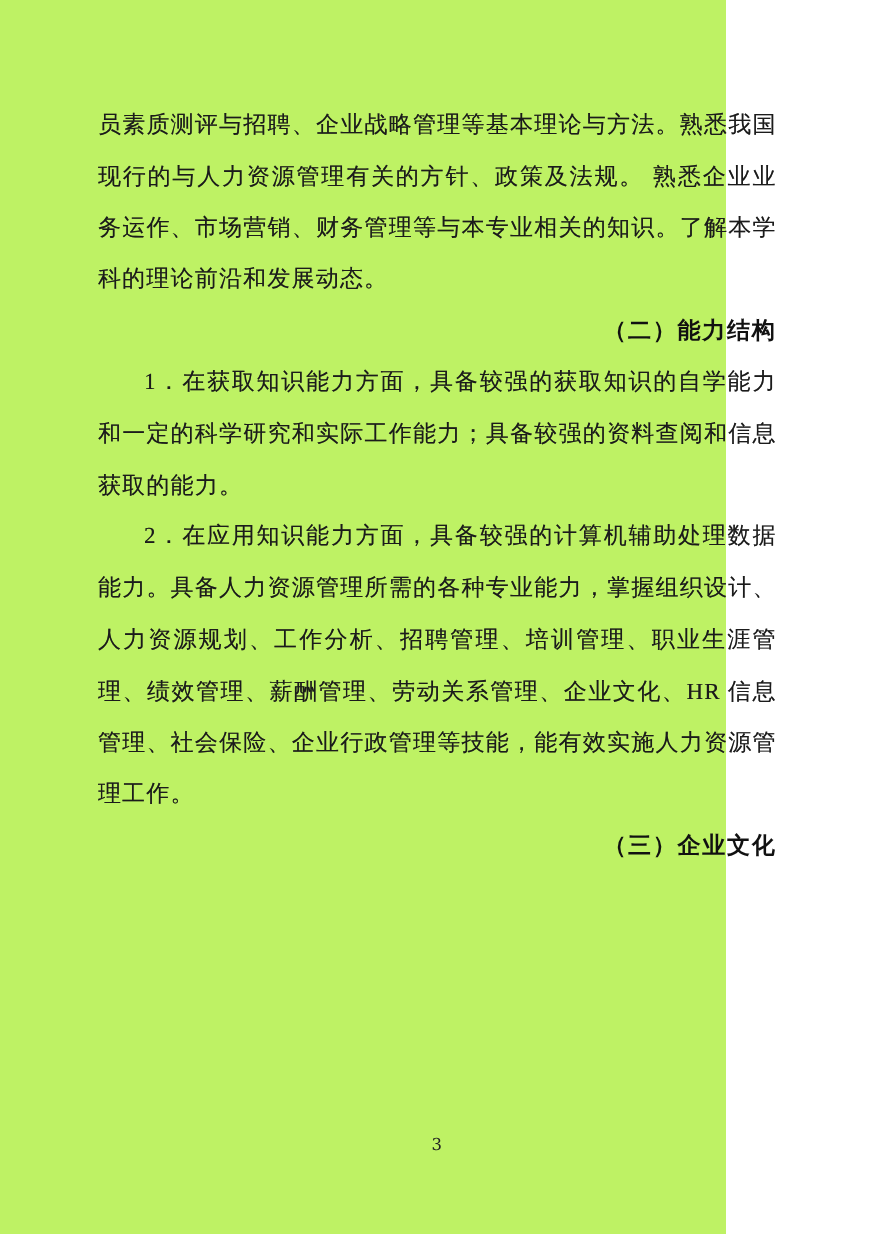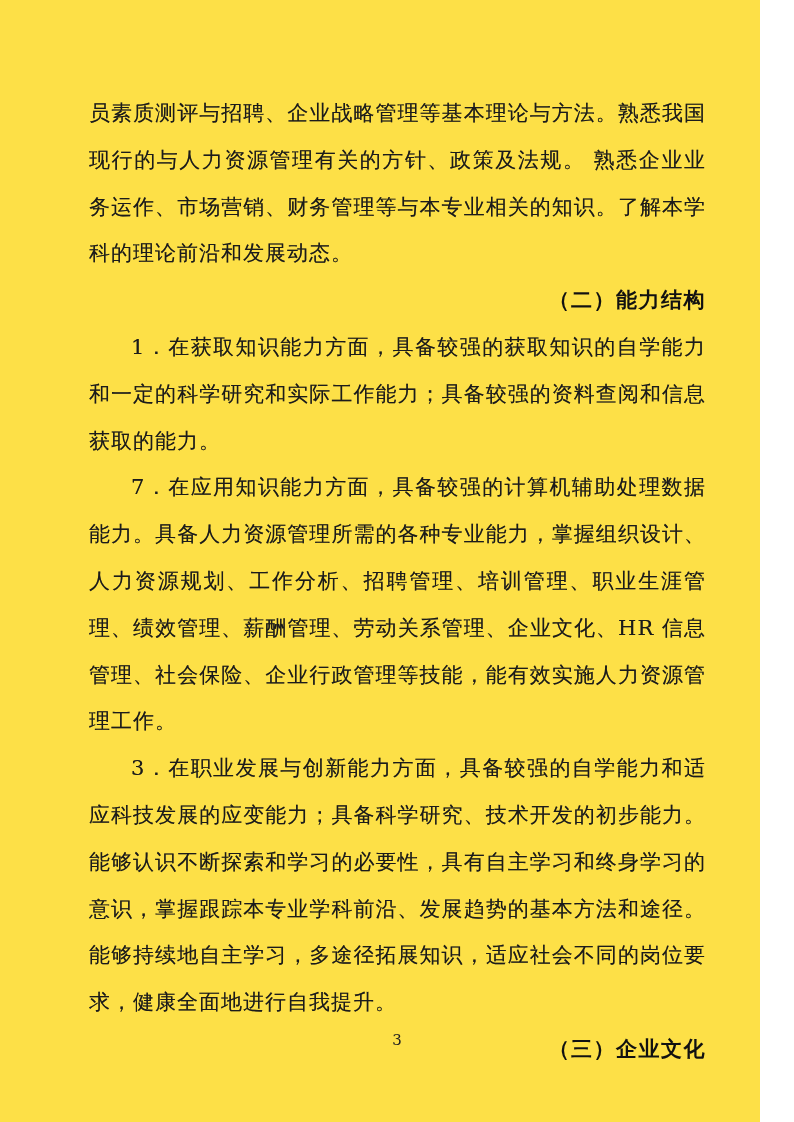--- a/index.html
+++ b/index.html
@@ -11,24 +11,23 @@
     width: 794px;
     height: 1122px;
     position: relative;
     overflow: hidden;
     font-family: "DejaVu Serif", serif;
   }
   .page {
     position: absolute;
     left: 0;
     top: 0;
-    width: 712px;
+    width: 660px;
     height: 1122px;
-    background: #fde047;
-    padding-left: 48px;
+    background: #bef264;
   }
   .content {
     position: absolute;
     left: 89px;
     top: 90px;
     width: 617px;
     color: #1b1b1b;
     font-size: 21px;
     line-height: 46.8px;
     text-align: justify;
@@ -41,20 +40,21 @@
     font-size: 21px;
     line-height: 46.8px;
   }
   .para {
     letter-spacing: 1px;
     font-weight: normal;
     text-shadow: 0 0 0.6px rgba(30,30,30,0.55);
   }
   .para.indent {
     text-indent: 2em;
+    font-family: Liberation Serif, serif;
   }
   .section-heading {
     font-family: "DejaVu Sans", sans-serif;
     font-weight: bold;
     letter-spacing: 1.5px;
     text-indent: 2em;
     text-align: right;
     color: #111111;
   }
   .page-number {
@@ -75,23 +75,22 @@
 <div class="page">
 
   <div class="content">
 
     <p class="para">员素质测评与招聘、企业战略管理等基本理论与方法。熟悉我国现行的与人力资源管理有关的方针、政策及法规。 熟悉企业业务运作、市场营销、财务管理等与本专业相关的知识。了解本学科的理论前沿和发展动态。</p>
 
     <h3 class="section-heading">（二）能力结构</h3>
 
     <p class="para indent">1．在获取知识能力方面，具备较强的获取知识的自学能力和一定的科学研究和实际工作能力；具备较强的资料查阅和信息获取的能力。</p>
 
-    <p class="para indent">7．在应用知识能力方面，具备较强的计算机辅助处理数据能力。具备人力资源管理所需的各种专业能力，掌握组织设计、人力资源规划、工作分析、招聘管理、培训管理、职业生涯管理、绩效管理、薪酬管理、劳动关系管理、企业文化、HR 信息管理、社会保险、企业行政管理等技能，能有效实施人力资源管理工作。</p>
+    <p class="para indent">2．在应用知识能力方面，具备较强的计算机辅助处理数据能力。具备人力资源管理所需的各种专业能力，掌握组织设计、人力资源规划、工作分析、招聘管理、培训管理、职业生涯管理、绩效管理、薪酬管理、劳动关系管理、企业文化、HR 信息管理、社会保险、企业行政管理等技能，能有效实施人力资源管理工作。</p>
 
-    <p class="para indent">3．在职业发展与创新能力方面，具备较强的自学能力和适应科技发展的应变能力；具备科学研究、技术开发的初步能力。能够认识不断探索和学习的必要性，具有自主学习和终身学习的意识，掌握跟踪本专业学科前沿、发展趋势的基本方法和途径。能够持续地自主学习，多途径拓展知识，适应社会不同的岗位要求，健康全面地进行自我提升。</p>
 
     <h3 class="section-heading">（三）企业文化</h3>
 
   </div>
 
   <div class="page-number">3</div>
 
 </div>
 
 </body></html>

